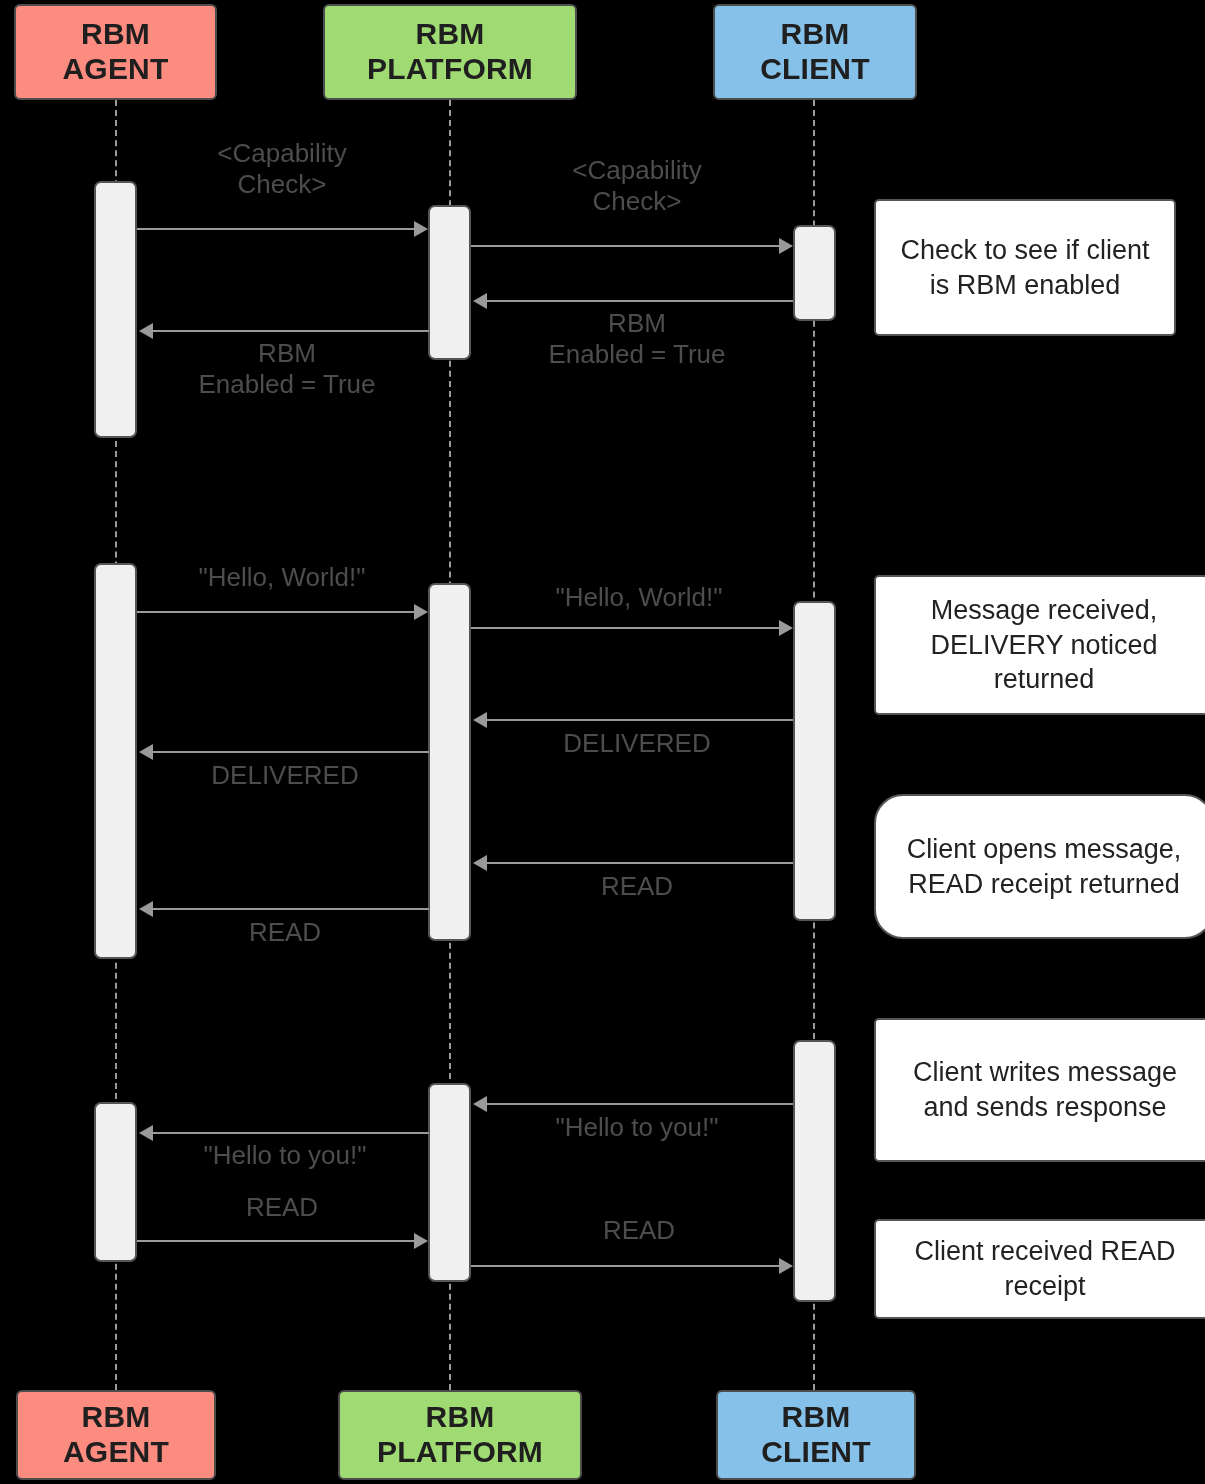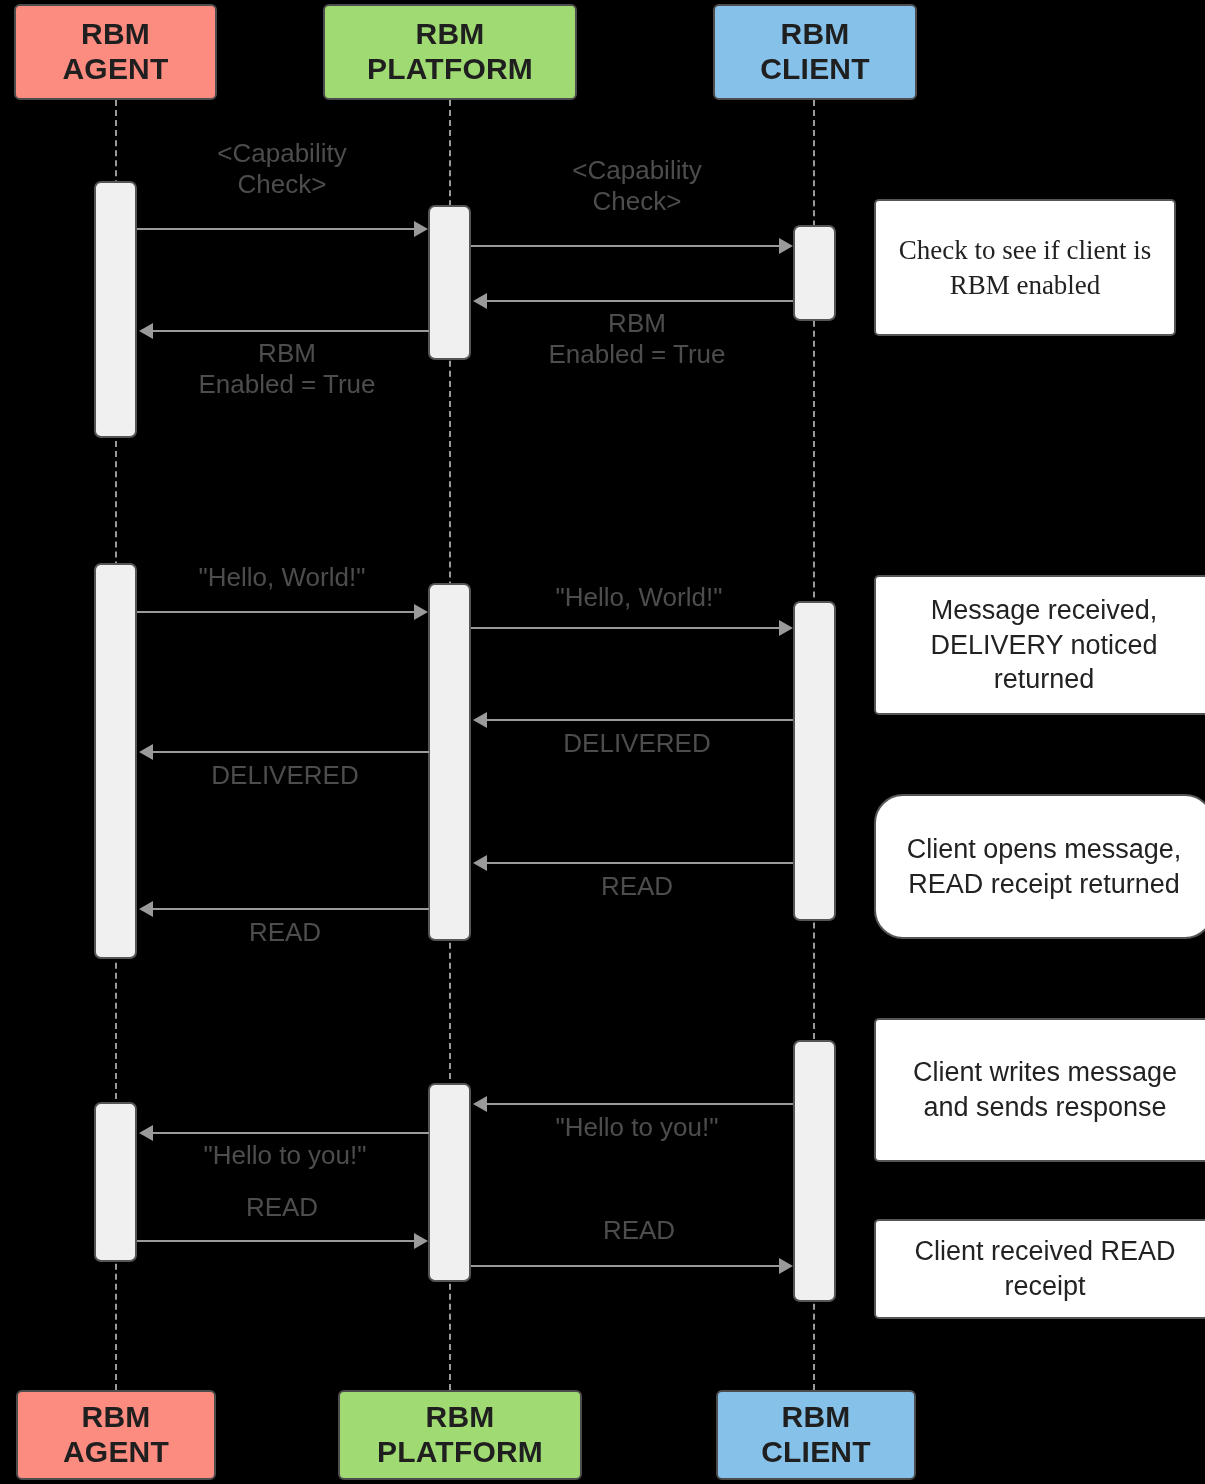--- a/index.html
+++ b/index.html
@@ -197,21 +197,21 @@
   <div class="msg-label" style="left:138px; top:1140px; width:270px;">"Hello to you!"</div>
 
   <div class="msg-line" style="left:125px; top:1240px; width:280px;"></div>
   <div class="arrow-head right" style="left:402px; top:1233px;"></div>
   <div class="msg-label" style="left:135px; top:1192px; width:270px;">READ</div>
 
   <div class="msg-line" style="left:459px; top:1265px; width:310px;"></div>
   <div class="arrow-head right" style="left:767px; top:1258px;"></div>
   <div class="msg-label" style="left:487px; top:1215px; width:280px;">READ</div>
 
-  <div class="note" style="left:862px; top:199px; width:302px; height:137px;font-family:Liberation Serif, serif;">Check to see if client is RBM enabled</div>
+  <div class="note" style="left:862px; top:199px; width:302px; height:137px;">Check to see if client is RBM enabled</div>
 
   <div class="note" style="left:862px; top:575px; width:340px; height:140px;">Message received, DELIVERY noticed returned</div>
 
   <div class="note" style="left:862px; top:794px; width:340px; height:145px;border-radius:29px;">Client opens message, READ receipt returned</div>
 
   <div class="note" style="left:862px; top:1219px; width:342px; height:100px;">Client received READ receipt</div>
 
   <div class="note" style="left:862px; top:1018px; width:342px; height:144px;">Client writes message and sends response</div>
 
 </div>

